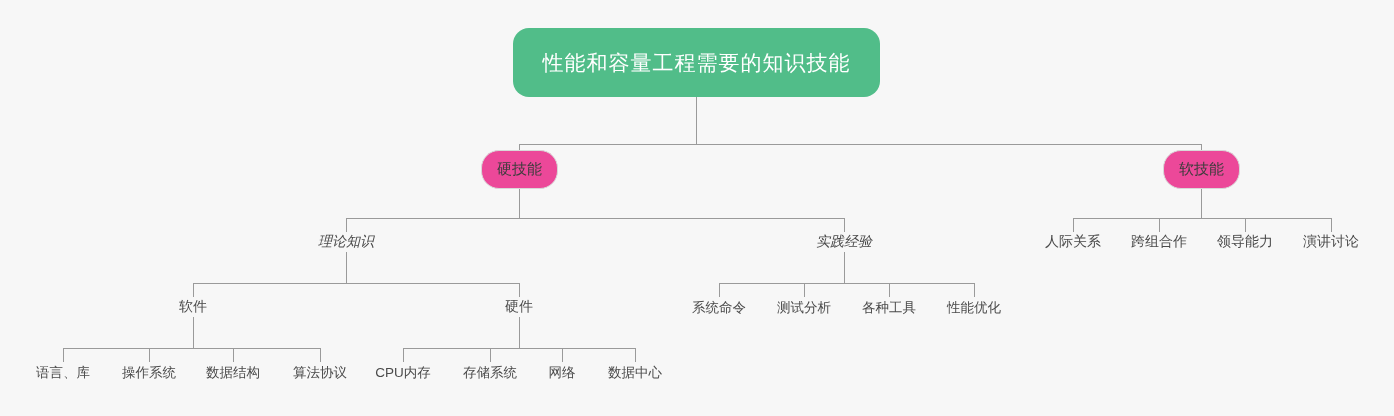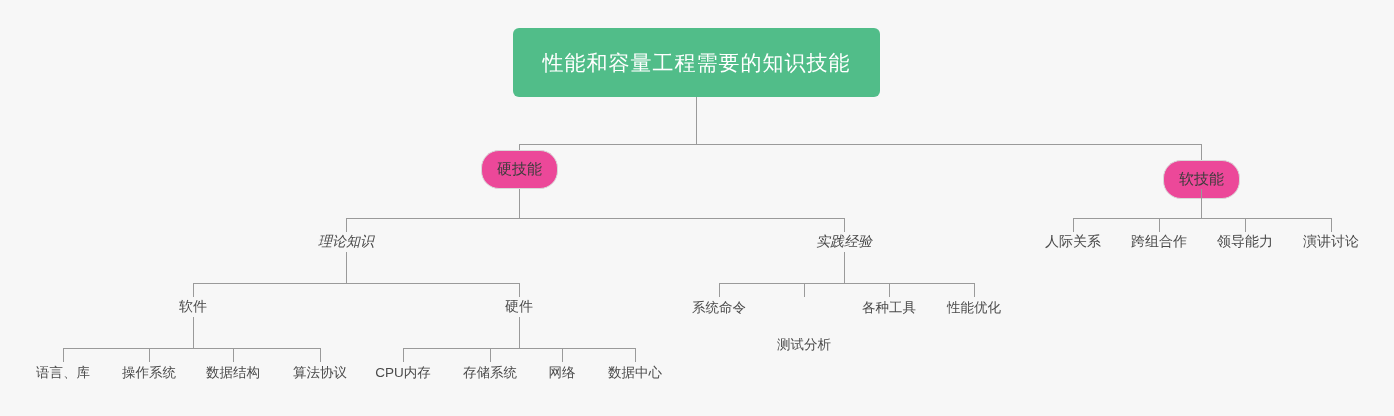--- a/index.html
+++ b/index.html
@@ -25,21 +25,21 @@
   }
   .conn.v { width: 1px; }
   .conn.h { height: 1px; }
 
   
   .node-root {
     position: absolute;
     box-sizing: border-box;
     background: #51bd89;
     color: #ffffff;
-    border-radius: 6px;
+    border-radius: 16px;
     display: flex;
     align-items: center;
     justify-content: center;
     font-size: 21px;
     letter-spacing: 1px;
     white-space: nowrap;
   }
   
   .node-box {
     position: absolute;
@@ -91,21 +91,21 @@
   <div class="conn h" style="left:519px; top:144px; width:683px;"></div>
 
   <div class="conn v" style="left:519px; top:144px; height:22px;"></div>
 
   <div class="conn v" style="left:1201px; top:144px; height:22px;"></div>
 
   <div class="node-box" style="left:481px; top:150px; width:77px; height:39px;">
     <span>硬技能</span>
   </div>
 
-  <div class="node-box" style="left:1163px; top:150px; width:77px; height:39px;margin-top:10px;">
+  <div class="node-box" style="left:1163px; top:150px; width:77px; height:39px;">
     <span>软技能</span>
   </div>
 
   <div class="conn v" style="left:519px; top:189px; height:29px;"></div>
   <div class="conn h" style="left:346px; top:218px; width:498px;"></div>
   <div class="conn v" style="left:346px; top:218px; height:14px;"></div>
   <div class="conn v" style="left:844px; top:218px; height:14px;"></div>
 
   <div class="node-text lvl3" style="left:346px; top:233px;">
     <span>理论知识</span>
@@ -149,21 +149,21 @@
   <div class="conn v" style="left:844px; top:252px; height:31px;"></div>
   <div class="conn h" style="left:719px; top:283px; width:255px;"></div>
   <div class="conn v" style="left:719px; top:283px; height:14px;"></div>
   <div class="conn v" style="left:804px; top:283px; height:14px;"></div>
   <div class="conn v" style="left:889px; top:283px; height:14px;"></div>
   <div class="conn v" style="left:974px; top:283px; height:14px;"></div>
 
   <div class="node-text lvl5" style="left:719px; top:299px;">
     <span>系统命令</span>
   </div>
-  <div class="node-text lvl5" style="left:804px; top:299px;margin-top:37px;">
+  <div class="node-text lvl5" style="left:804px; top:299px;">
     <span>测试分析</span>
   </div>
   <div class="node-text lvl5" style="left:889px; top:299px;">
     <span>各种工具</span>
   </div>
   <div class="node-text lvl5" style="left:974px; top:299px;">
     <span>性能优化</span>
   </div>
 
   <div class="conn v" style="left:193px; top:317px; height:31px;"></div>

